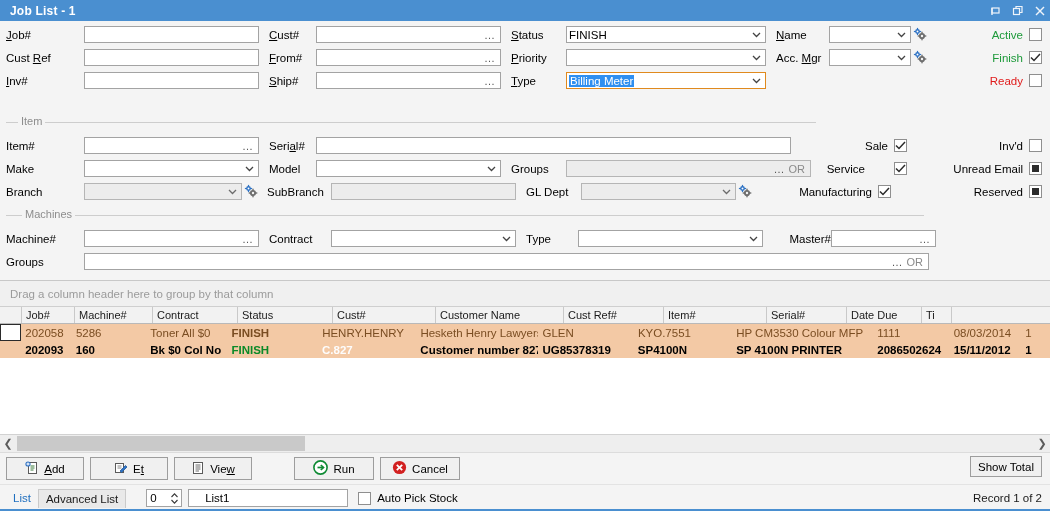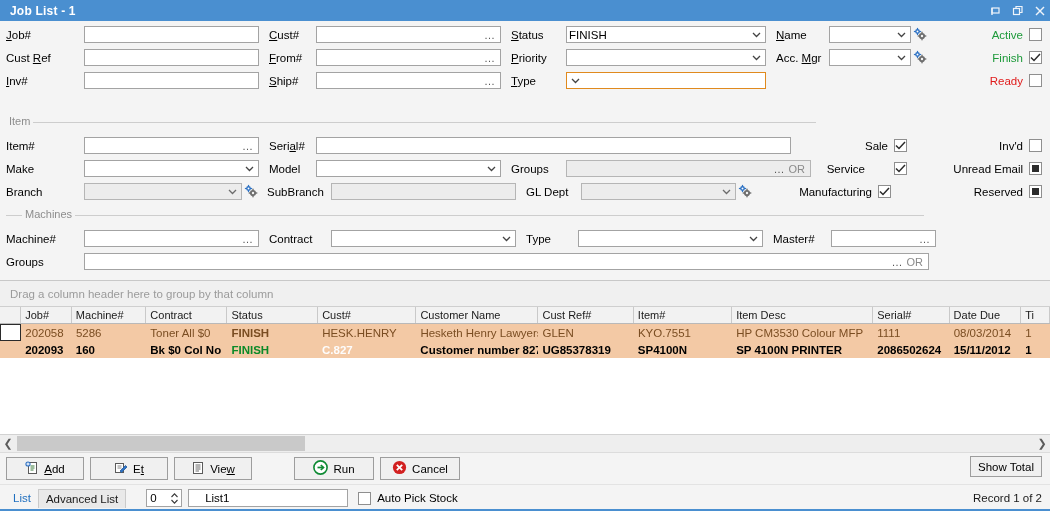--- a/index.html
+++ b/index.html
@@ -265,36 +265,37 @@
       </div>
 
       <div class="lbl" style="width:47px;padding-left:10px;"><u>S</u><span>hip#</span></div>
       <div class="tb" style="width:185px;">
         <span class="val"></span>
         <span class="ell">…</span>
       </div>
 
       <div class="lbl" style="width:55px;padding-left:10px;"><u>T</u><span>ype</span></div>
       <div class="tb focus" style="width:200px;">
+        <span class="val"><span class="sel-hl">Billing Meter</span></span>
         <span class="chev">
             <svg width="9" height="6" viewBox="0 0 9 6">
               <polyline points="1,1 4.5,4.5 8,1" fill="none" stroke="#444" stroke-width="1.3"></polyline>
             </svg>
           </span>
       </div>
 
       <div class="cbrow" style="margin-left:auto;padding-right:8px;">
         <span class="cl" style="color:#e01b1b;">Ready</span>
         <span class="cb"></span>
       </div>
     </div>
 
     <div class="gbox" style="left:6px;top:101px;width:810px;">
       <div class="gline"></div>
-      <div class="gcap" style="left:0;">Item</div>
+      <div class="gcap" style="left:12px;">Item</div>
     </div>
 
     <div class="row" style="position:absolute;left:0;top:113px;width:1050px;">
       <div class="lbl" style="width:78px;padding-left:6px;">Item#</div>
       <div class="tb" style="width:175px;">
         <span class="val"></span>
         <span class="ell">…</span>
       </div>
       <div class="lbl" style="width:47px;padding-left:10px;"><span>Seri</span><u>a</u><span>l#</span></div>
       <div class="tb" style="width:475px;">
@@ -444,21 +445,21 @@
       </div>
       <div class="lbl" style="width:52px;padding-left:10px;">Type</div>
       <div class="tb" style="width:185px;">
         <span class="val"></span>
         <span class="chev">
             <svg width="9" height="6" viewBox="0 0 9 6">
               <polyline points="1,1 4.5,4.5 8,1" fill="none" stroke="#444" stroke-width="1.3"></polyline>
             </svg>
           </span>
       </div>
-      <div class="lbl" style="width:58px;padding-left:10px;">Master#</div>
+      <div class="lbl" style="width:58px;padding-left:10px;text-align:right;">Master#</div>
       <div class="tb" style="width:105px;">
         <span class="val"></span>
         <span class="ell">…</span>
       </div>
     </div>
 
     <div class="row" style="position:absolute;left:0;top:229px;width:1050px;">
       <div class="lbl" style="width:78px;padding-left:6px;">Groups</div>
       <div class="tb" style="width:845px;">
         <span class="val"></span>
@@ -477,35 +478,34 @@
     <div class="ghead">
       <div class="hc" style="width:22px;"></div>
       <div class="hc" style="width:53px;">Job#</div>
       <div class="hc" style="width:78px;">Machine#</div>
       <div class="hc" style="width:85px;">Contract</div>
       <div class="hc" style="width:95px;">Status</div>
       <div class="hc" style="width:103px;">Cust#</div>
       <div class="hc" style="width:128px;">Customer Name</div>
       <div class="hc" style="width:100px;">Cust Ref#</div>
       <div class="hc" style="width:103px;">Item#</div>
-      <div class="hc" style="width:148px;">Item Desc</div>
       <div class="hc" style="width:80px;">Serial#</div>
       <div class="hc" style="width:75px;">Date Due</div>
       <div class="hc" style="width:30px;">Ti</div>
     </div>
 
     <div class="gbody">
 
       <div class="grow r1">
         <div class="gc selcell" style="width:22px;"></div>
         <div class="gc" style="width:53px;">202058</div>
         <div class="gc" style="width:78px;">5286</div>
         <div class="gc" style="width:85px;">Toner All $0</div>
         <div class="gc st-fin" style="width:95px;">FINISH</div>
-        <div class="gc" style="width:103px;">HESK.HENRY</div>
+        <div class="gc" style="width:103px;">HENRY.HENRY</div>
         <div class="gc" style="width:128px;">Hesketh Henry Lawyers</div>
         <div class="gc" style="width:100px;">GLEN</div>
         <div class="gc" style="width:103px;">KYO.7551</div>
         <div class="gc" style="width:148px;">HP CM3530 Colour MFP</div>
         <div class="gc" style="width:80px;">1111</div>
         <div class="gc" style="width:75px;">08/03/2014</div>
         <div class="gc" style="width:30px;">1</div>
       </div>
 
       <div class="grow r2">

